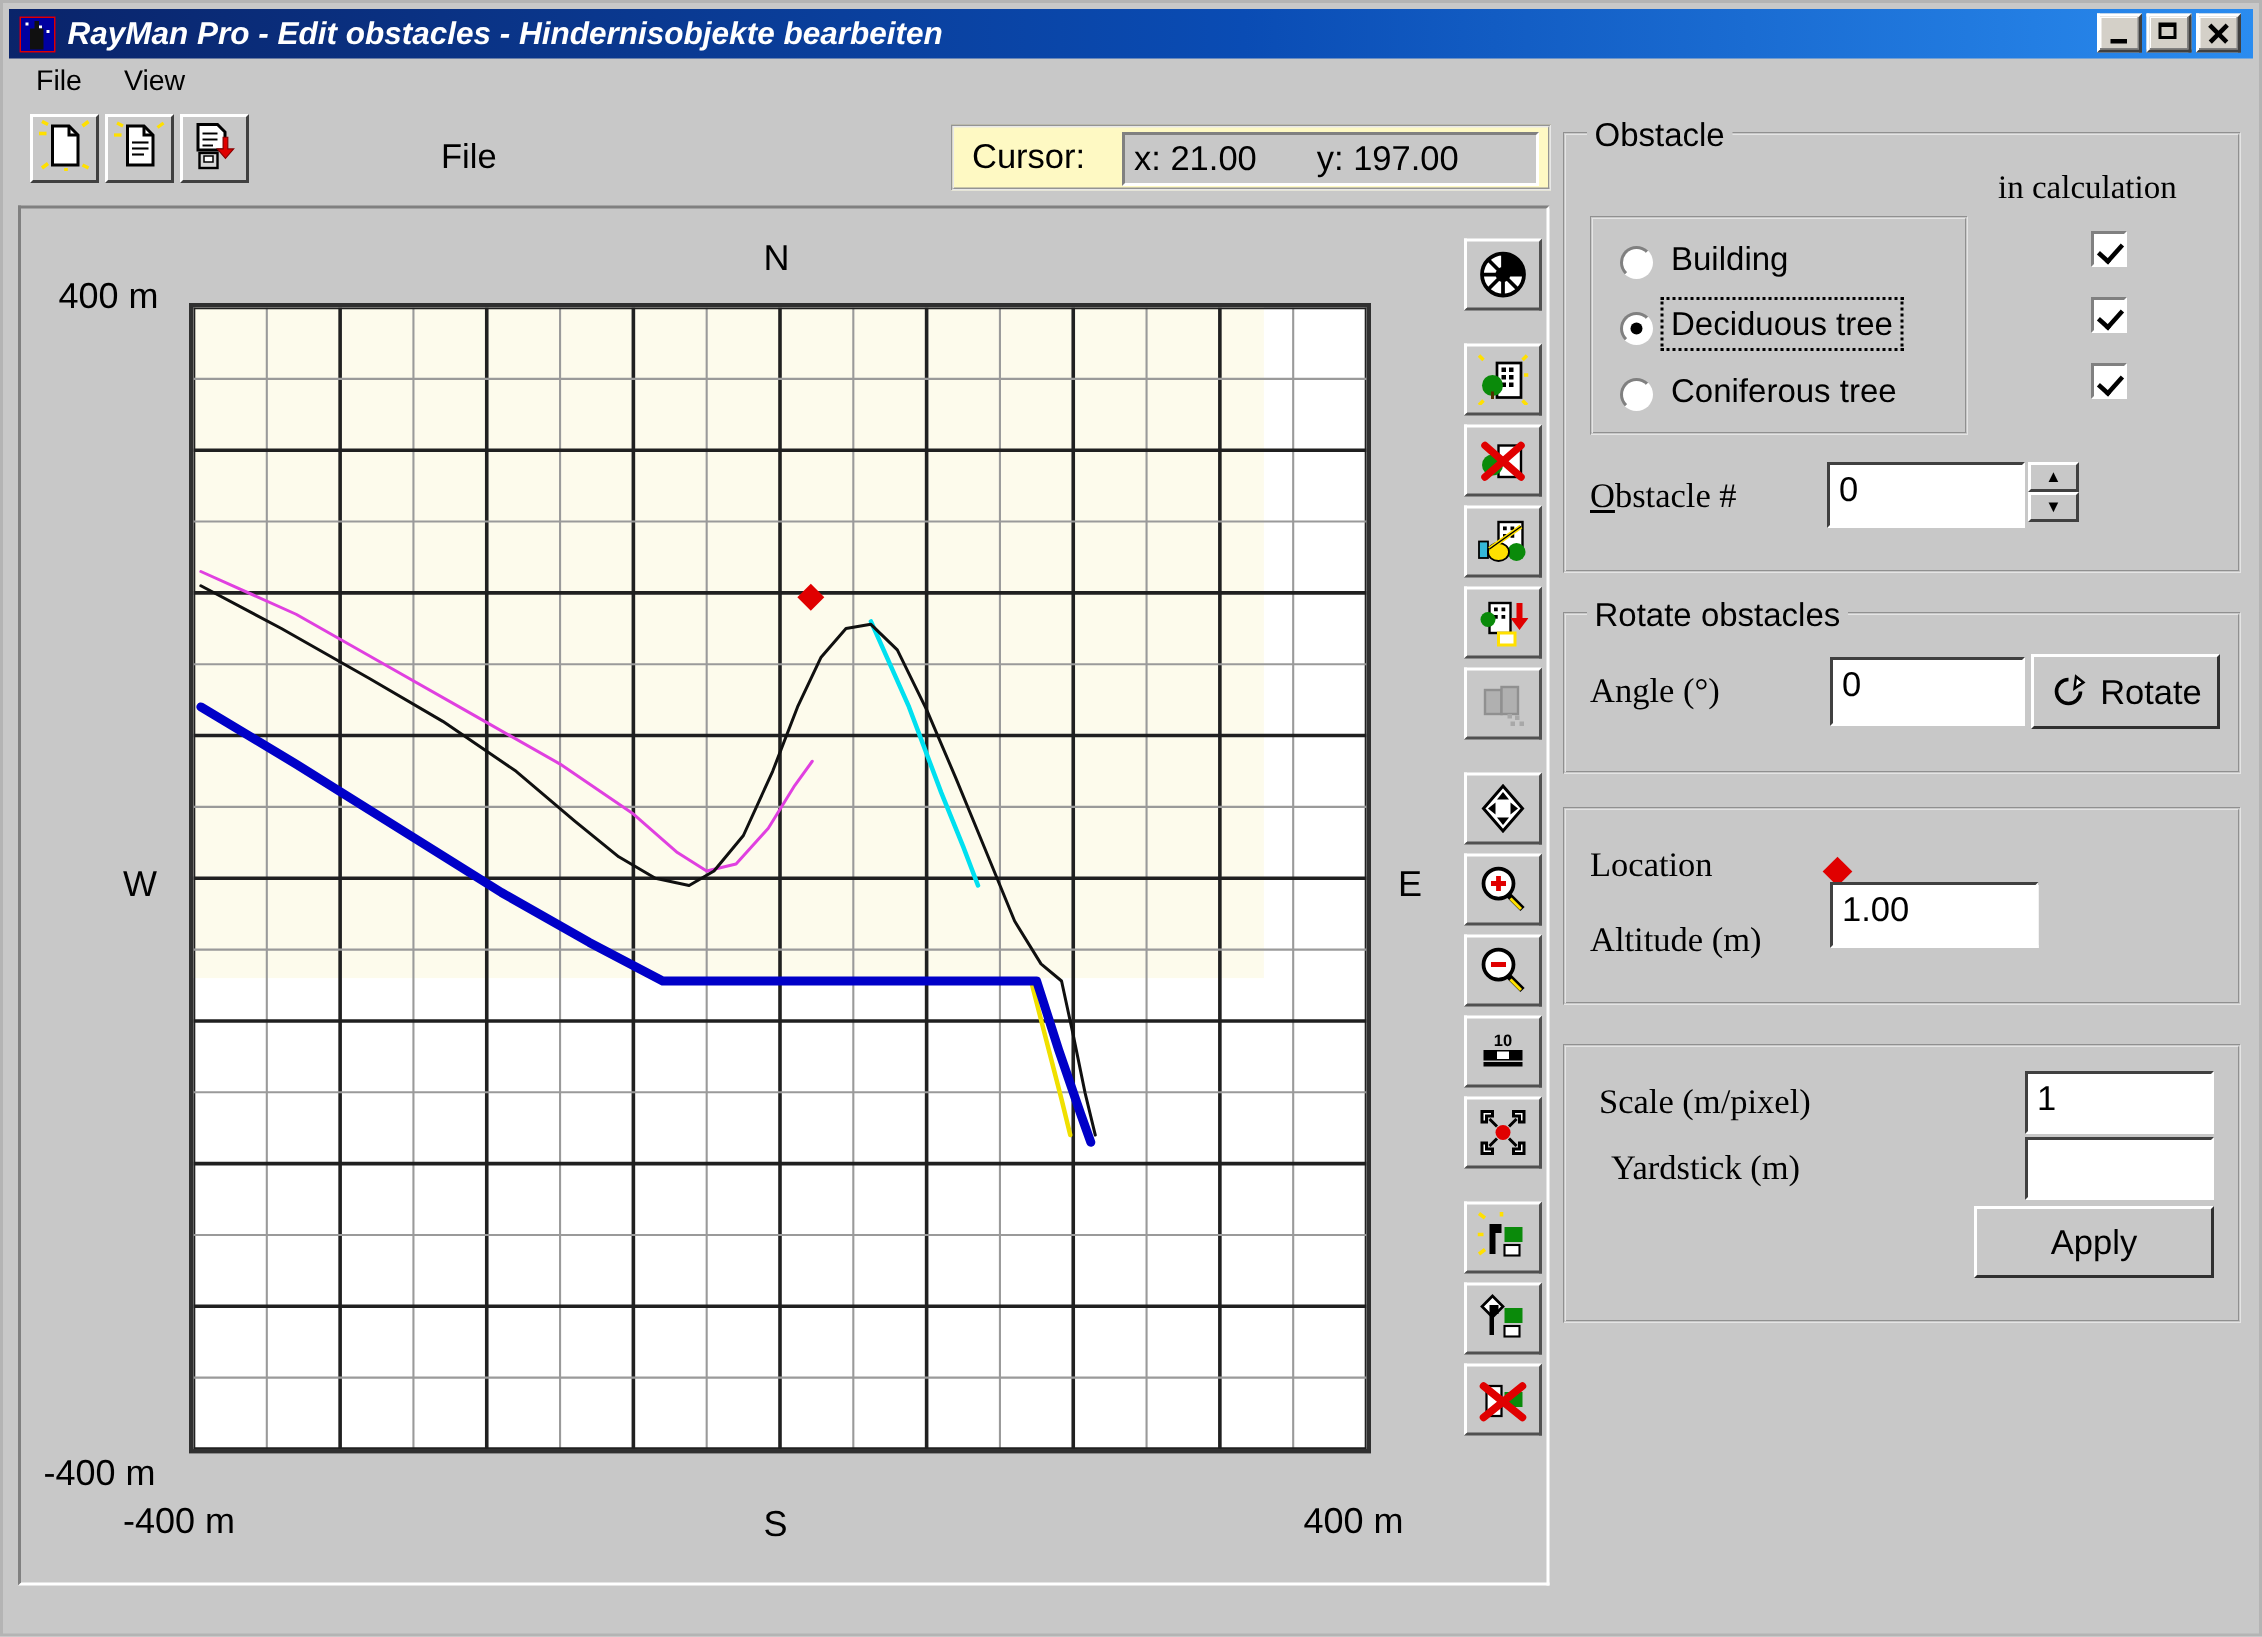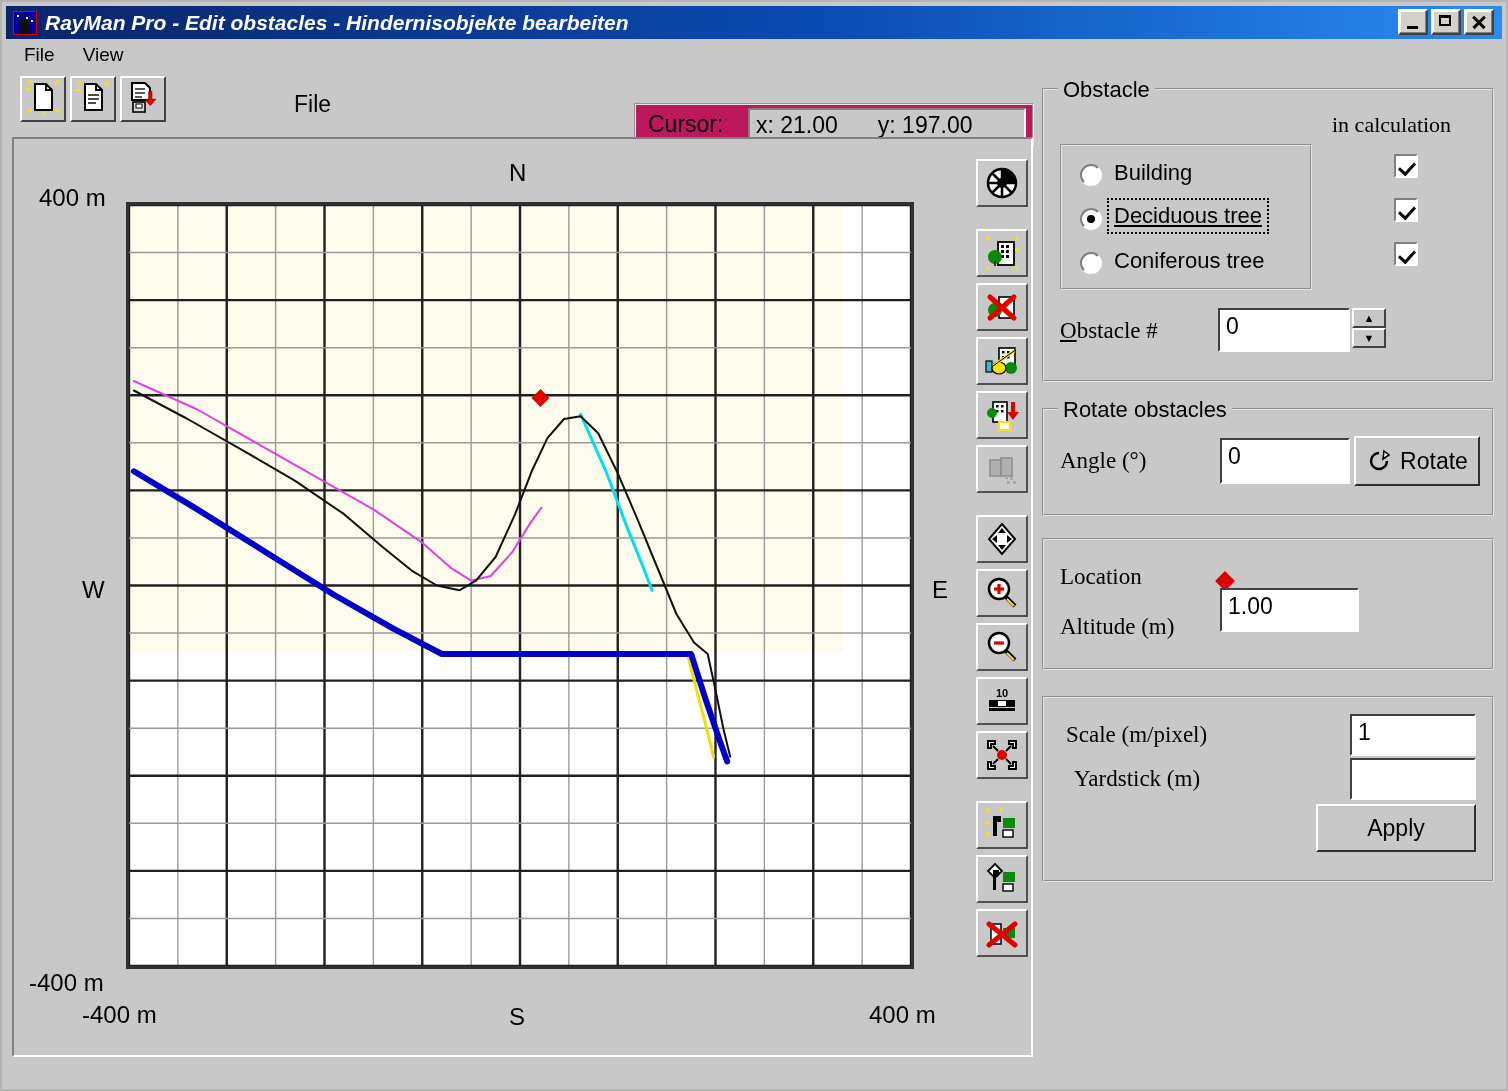--- a/index.html
+++ b/index.html
@@ -45,23 +45,23 @@
         box-sizing:border-box;}
   .tbtn svg{display:block;margin:2px auto;}
 
   #file-label{position:absolute;left:288px;top:20px;font-size:23px;color:#000;}
   #file-field{position:absolute;left:358px;top:16px;width:252px;height:38px;background:#fff;
               border-top:2px solid #404040;border-left:2px solid #404040;
               border-right:2px solid #fff;border-bottom:2px solid #fff;
               box-sizing:border-box;font-size:23px;color:#000;
               padding:2px 0 0 4px;white-space:nowrap;overflow:hidden;}
   #cursor-group{position:absolute;left:628px;top:12px;width:400px;height:44px;
-                background:#be185d;border:2px groove #e8e8e8;box-sizing:border-box;margin-top:20px;}
+                background:#fef9c3;border:2px groove #e8e8e8;box-sizing:border-box;}
   #cursor-label{position:absolute;left:12px;top:6px;font-size:23px;color:#000;}
-  #cursor-box{position:absolute;left:112px;top:3px;width:278px;height:48px;background:#c8c8c8;
+  #cursor-box{position:absolute;left:112px;top:3px;width:278px;height:36px;background:#c8c8c8;
               border-top:2px solid #808080;border-left:2px solid #808080;
               border-right:2px solid #fff;border-bottom:2px solid #fff;box-sizing:border-box;
               font-size:23px;color:#000;padding:2px 0 0 6px;display:flex;gap:40px;}
 
   
   #plotpanel{position:absolute;left:10px;top:135px;width:1021px;height:920px;
              background:#c8c8c8;
              border-top:2px solid #808080;border-left:2px solid #808080;
              border-right:2px solid #fff;border-bottom:2px solid #fff;box-sizing:border-box;}
 
@@ -477,21 +477,21 @@
     <div class="gbox" style="left:0;top:0;width:452px;height:294px;">
       <div class="gbox-title">Obstacle</div>
 
       <div class="plabel" style="left:288px;top:22px;font-size:22px;">in calculation</div>
 
       <div class="gbox" style="left:16px;top:54px;width:252px;height:146px;">
         <div class="radio" style="left:18px;top:18px;"></div>
         <div class="rlabel" style="left:52px;top:14px;">Building</div>
 
         <div class="radio on" style="left:18px;top:62px;"></div>
-        <div class="rlabel focus" style="left:49px;top:56px;text-decoration:underline;">Deciduous tree</div>
+        <div class="rlabel focus" style="left:49px;top:56px;">Deciduous tree</div>
 
         <div class="radio" style="left:18px;top:106px;"></div>
         <div class="rlabel" style="left:52px;top:102px;">Coniferous tree</div>
       </div>
 
       <div class="chk" style="left:350px;top:64px;"></div>
       <div class="chk" style="left:350px;top:108px;"></div>
       <div class="chk" style="left:350px;top:152px;"></div>
 
       <div class="plabel" style="left:16px;top:228px;">

